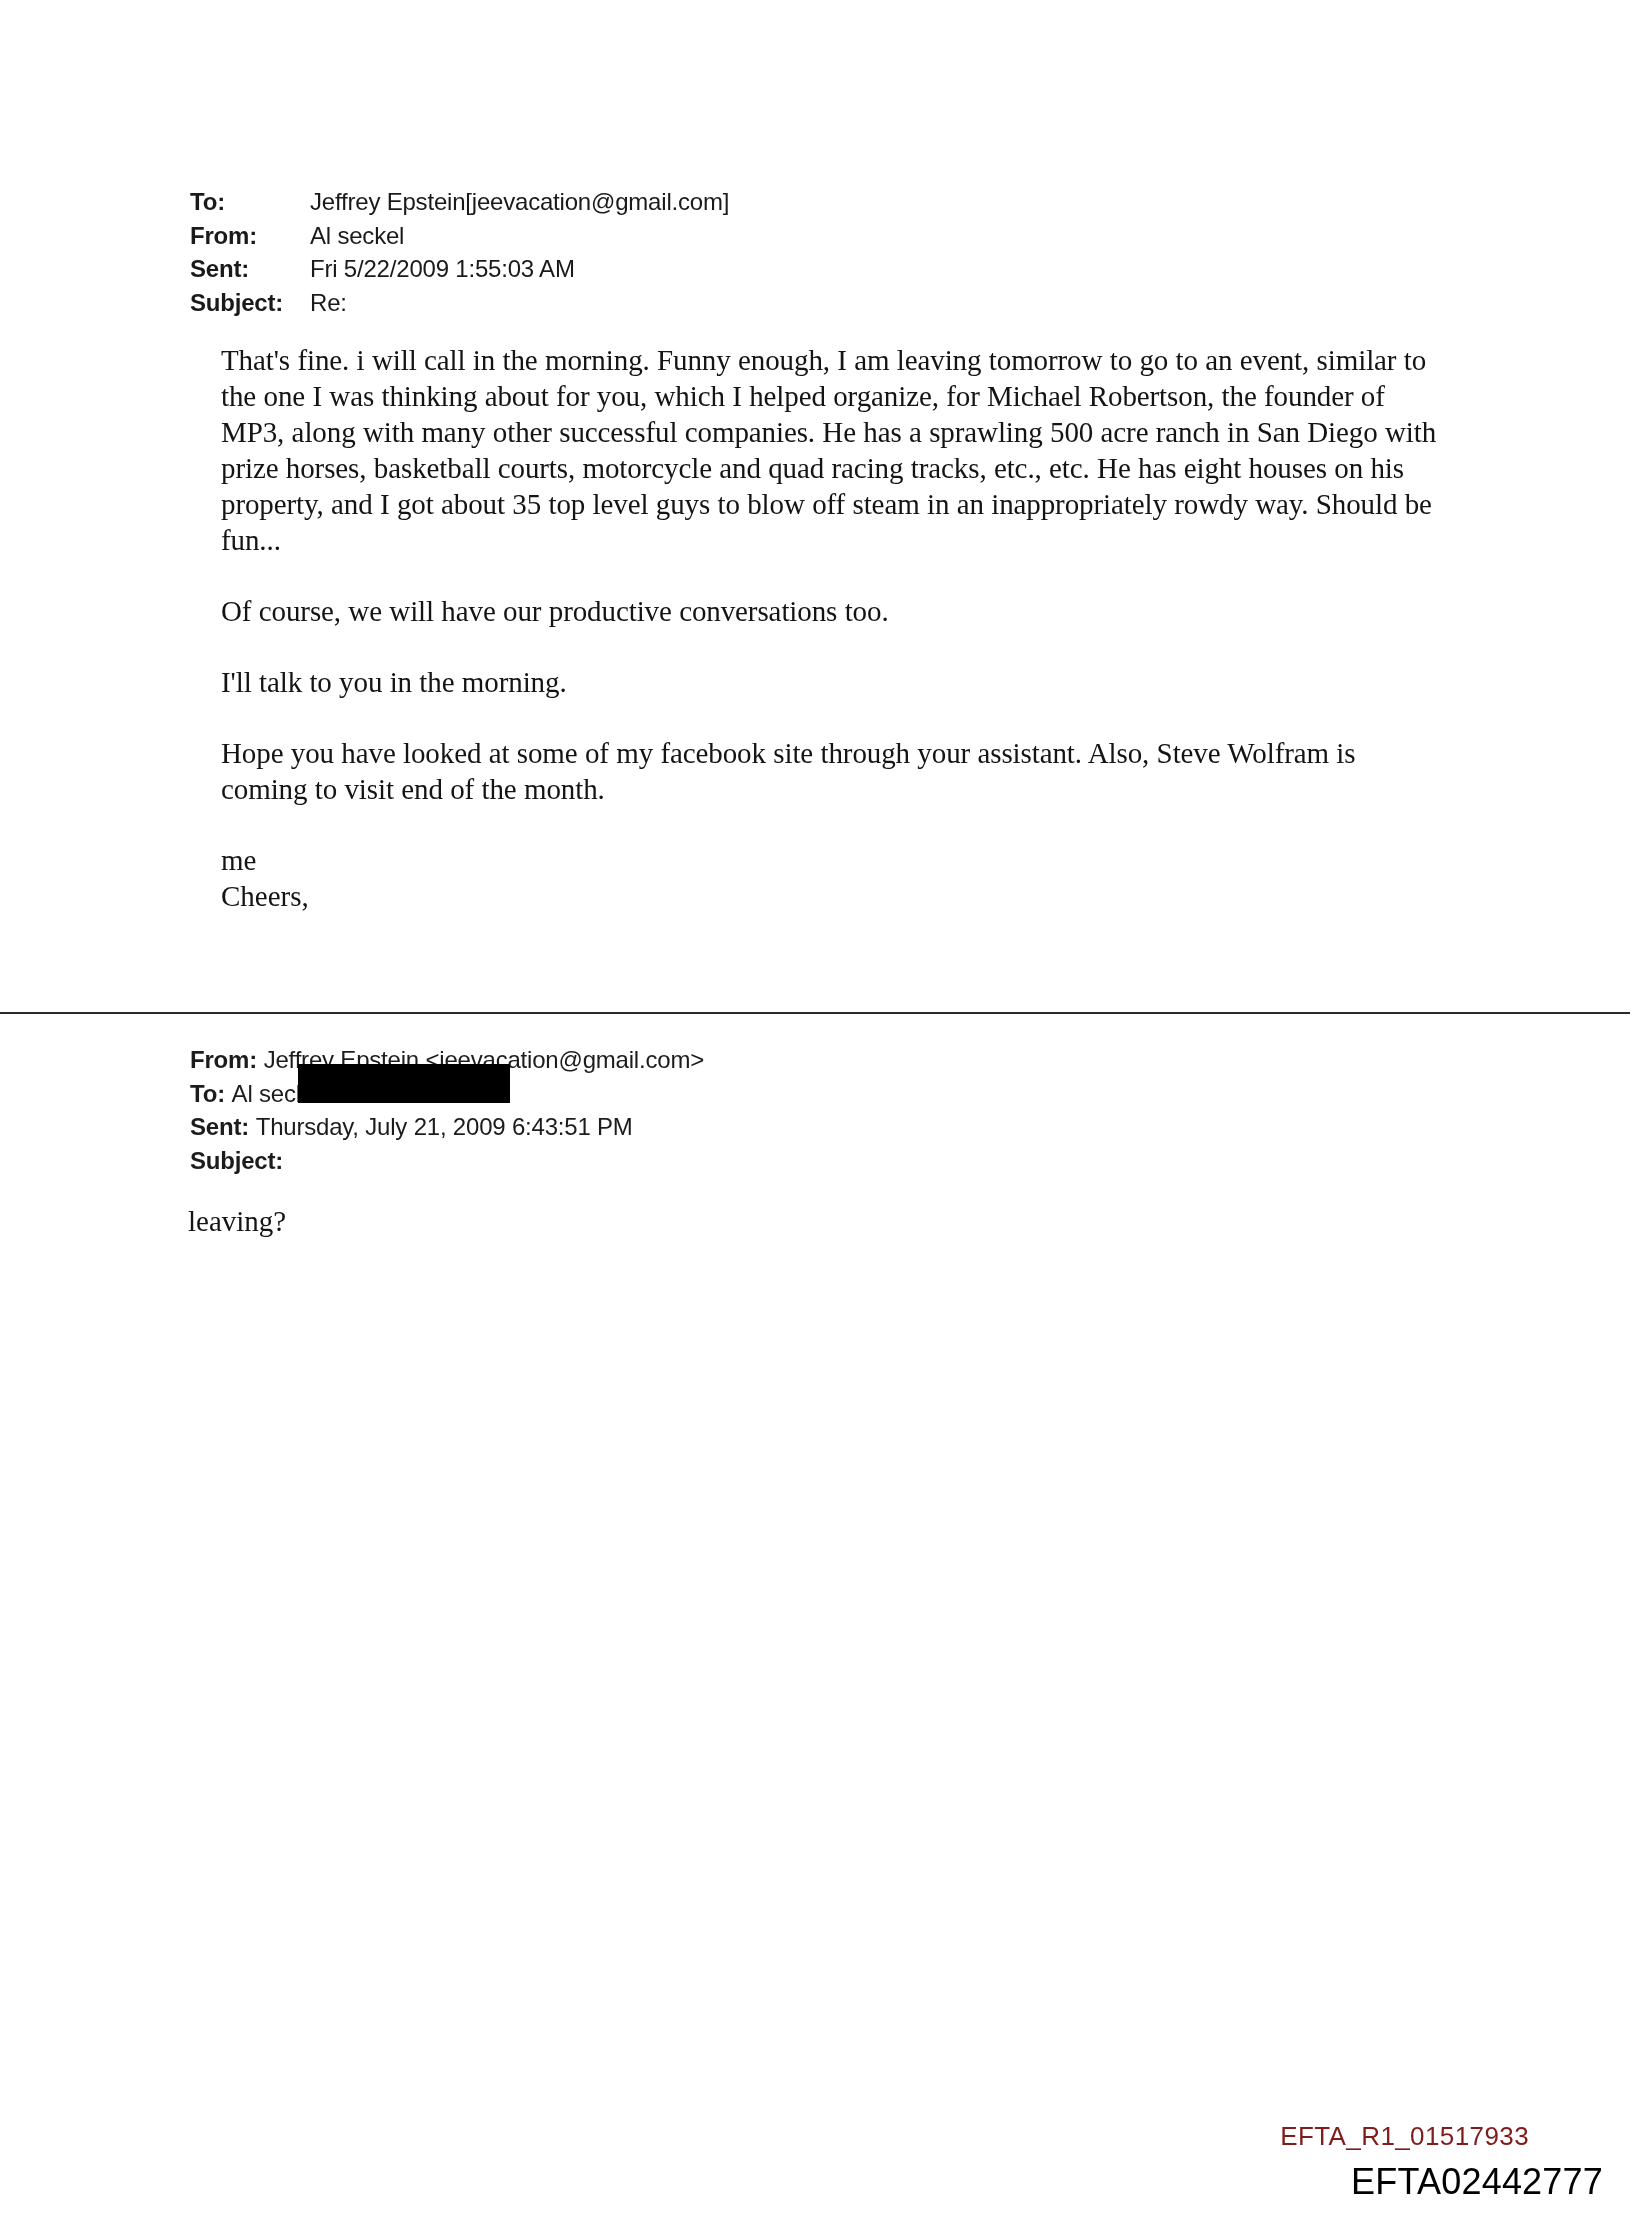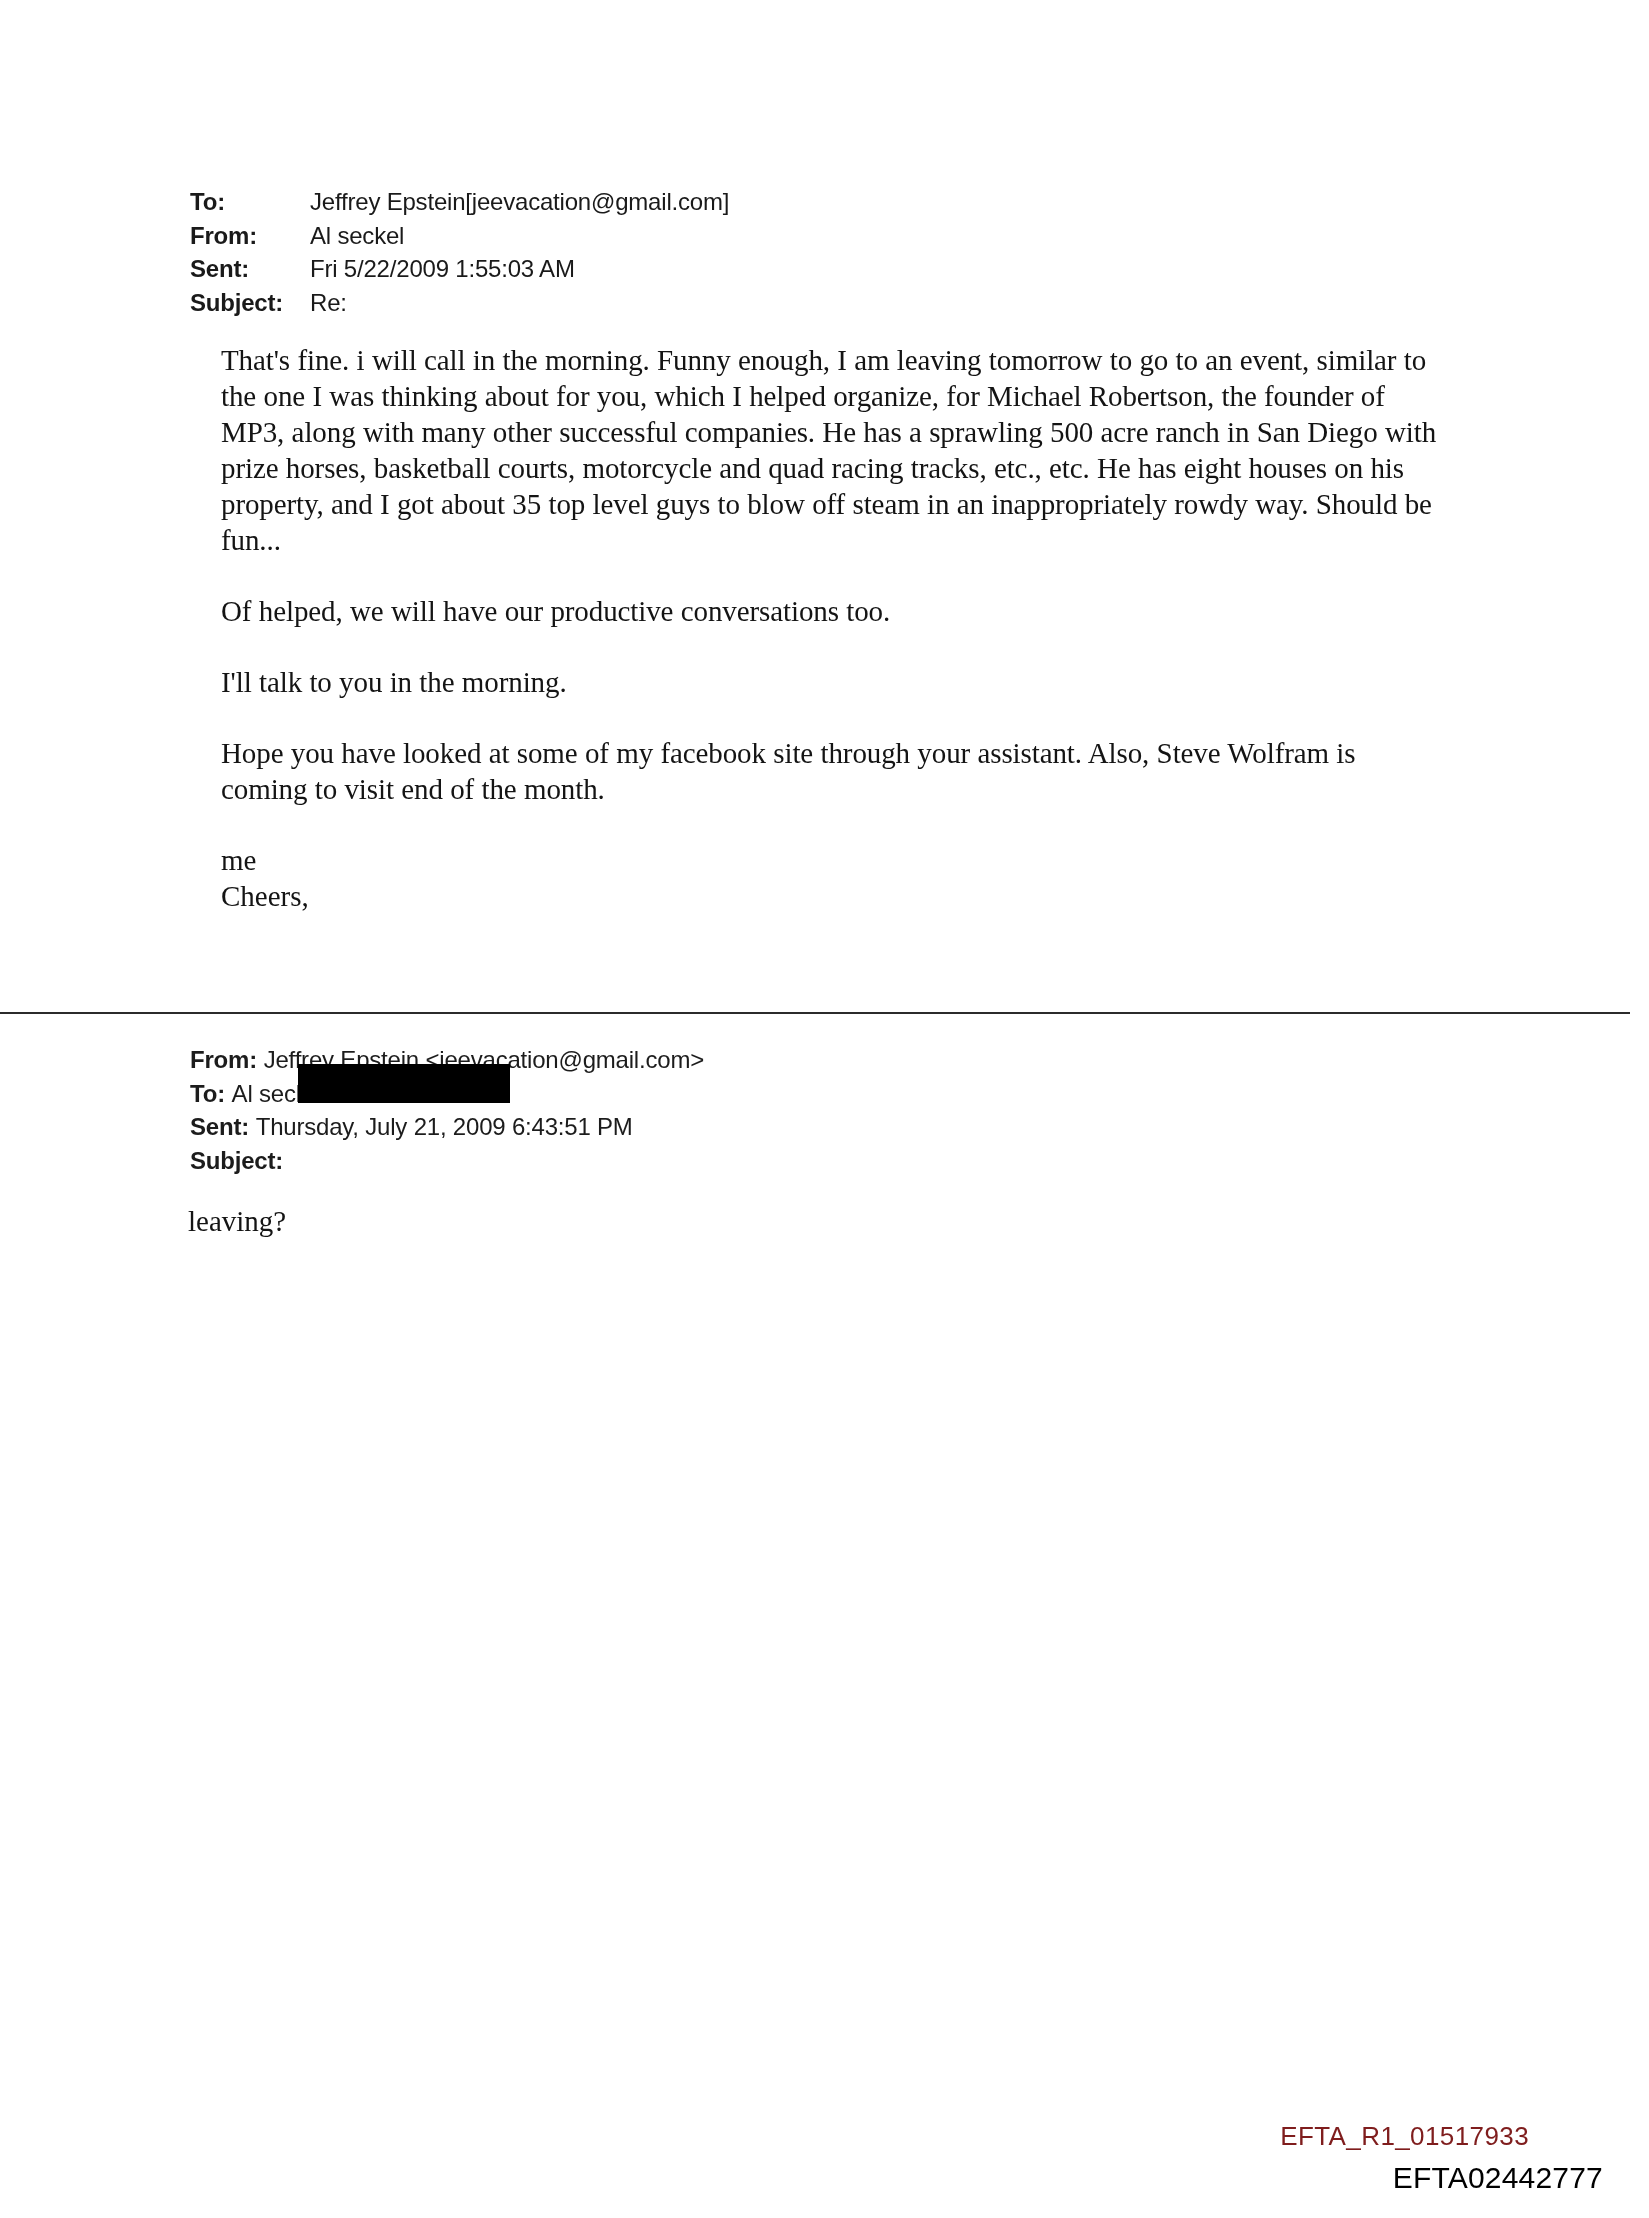--- a/index.html
+++ b/index.html
@@ -132,21 +132,21 @@
     font-size: 26px;
     color: #7f1d1d;
     letter-spacing: 0.4px;
     white-space: nowrap;
   }
   .bates-2 {
     position: absolute;
     right: 27px;
     top: 2161px;
     font-family: "Liberation Sans", "DejaVu Sans", sans-serif;
-    font-size: 30px;
+    font-size: 36px;
     color: #000000;
     letter-spacing: 0.2px;
     white-space: nowrap;
   }
 </style>
 </head>
 <body>
 
 <div class="page">
 
@@ -164,21 +164,21 @@
       <span class="hdr-value">Fri 5/22/2009 1:55:03 AM</span>
     </div>
     <div class="hdr-row">
       <span class="hdr-label">Subject:</span>
       <span class="hdr-value">Re:</span>
     </div>
   </div>
 
   <div class="body-wrap">
     <p class="para">That's fine. i will call in the morning. Funny enough, I am leaving tomorrow to go to an event, similar to the one I was thinking about for you, which I helped organize, for Michael Robertson, the founder of MP3, along with many other successful companies. He has a sprawling 500 acre ranch in San Diego with prize horses, basketball courts, motorcycle and quad racing tracks, etc., etc. He has eight houses on his property, and I got about 35 top level  guys to blow off steam in an inappropriately rowdy way. Should be fun...</p>
-    <p class="para">Of helped, we will have our productive conversations too.</p>
+    <p class="para">Of course, we will have our productive conversations too.</p>
     <p class="para">I'll talk to you in the morning.</p>
     <p class="para">Hope you have looked at some of my facebook site through your assistant. Also, Steve Wolfram is coming to visit end of the month.</p>
     <div class="signoff">me</div>
     <div class="signoff">Cheers,</div>
   </div>
 
   <div class="divider"></div>
 
   <div class="quote-block">
     <div class="q-row">

